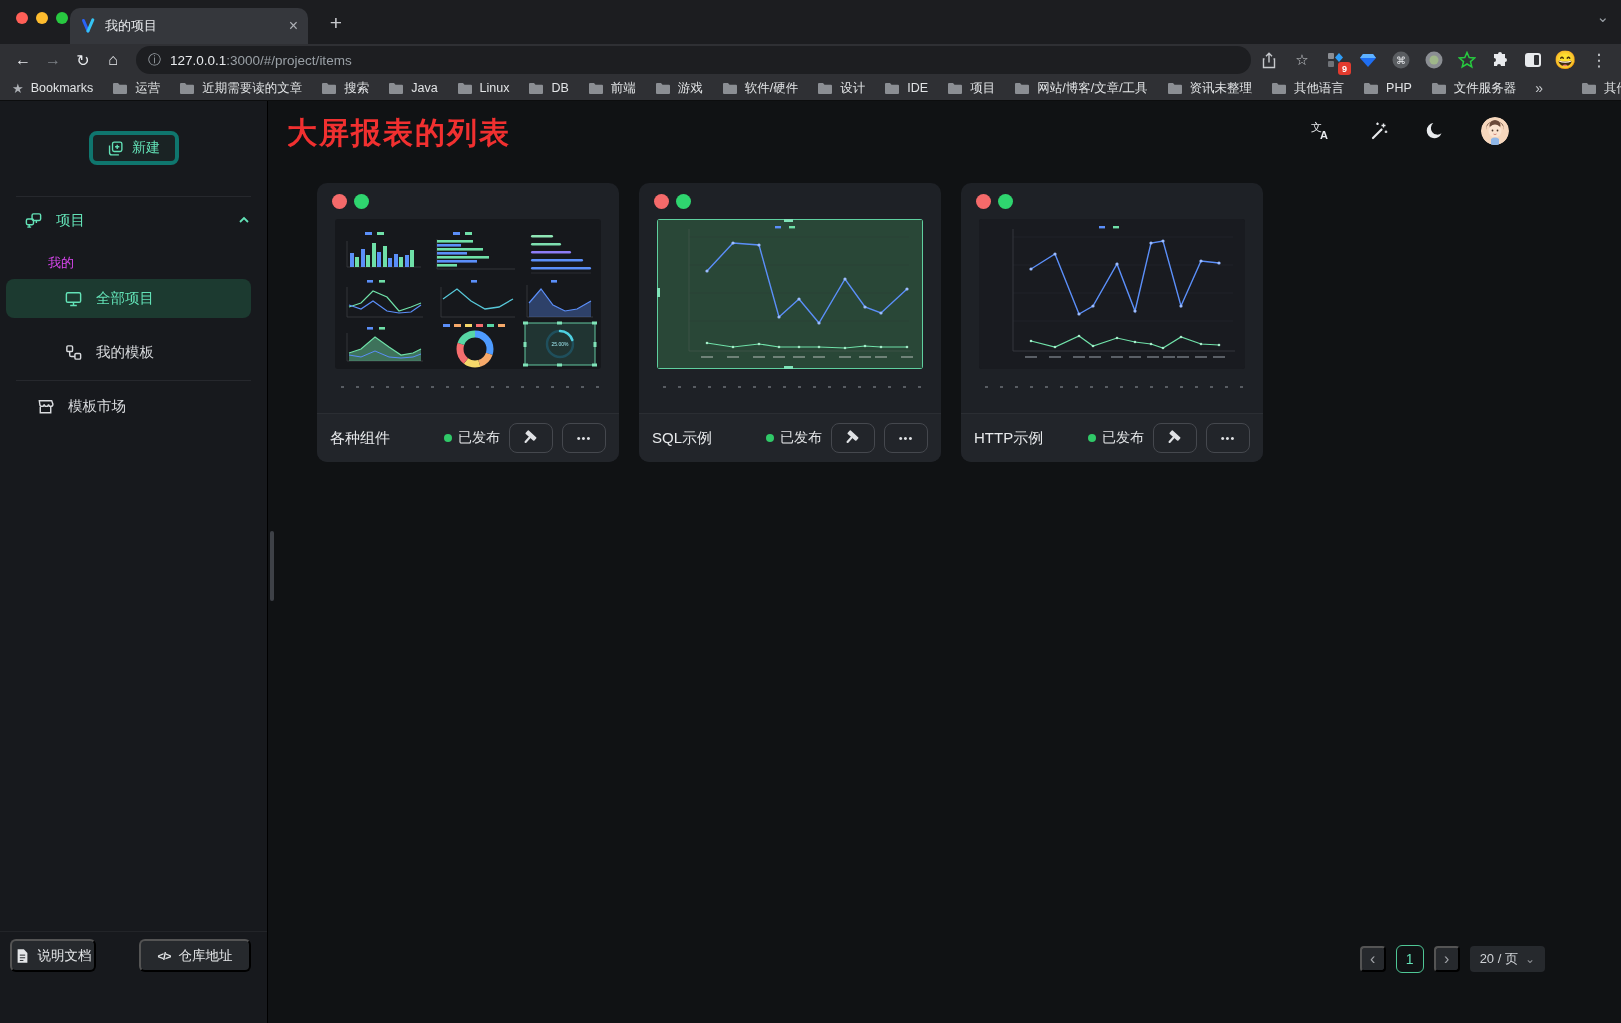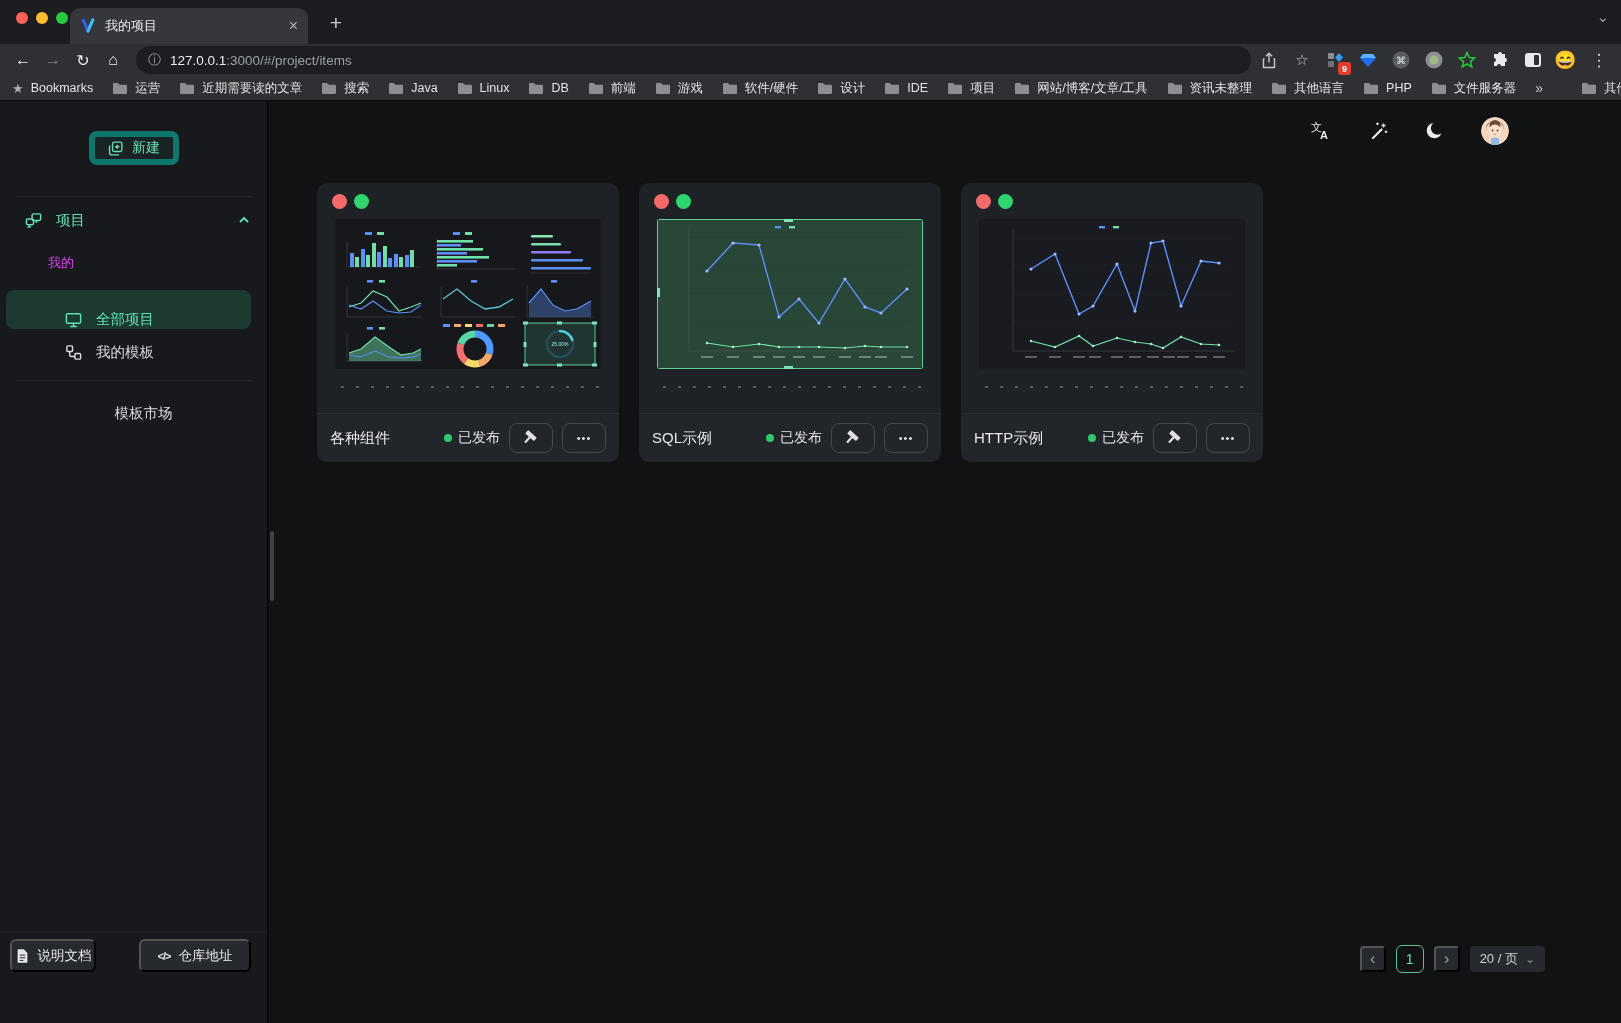--- a/index.html
+++ b/index.html
@@ -51,21 +51,21 @@
   .bm-overflow { color:#c7c9cd; font-size:14px; }
   .bm-sep { width:1px; height:14px; background:#55585c; }
 
   
   .app { display:flex; height:922px; background:#101214; }
   .sidebar { position:relative; width:268px; background:#17191d; border-right:1px solid #000;
              flex-shrink:0; }
   .main { position:relative; flex:1; background:#101214; }
 
   .new-btn { position:absolute; top:30px; left:50%; transform:translateX(-50%); width:90px; height:34px;
-             border:6px solid #0f766e; border-radius:8px; color:#63e2b7; font-size:14px;
+             border:4px solid #0f766e; border-radius:8px; color:#63e2b7; font-size:14px;
              background:rgba(99,226,183,0.05); display:flex; align-items:center; justify-content:center; gap:8px; }
   .sb-divider { position:absolute; left:16px; right:16px; height:1px; background:#26282d; }
   .sb-row { position:absolute; left:24px; right:16px; height:30px; display:flex; align-items:center;
             gap:13px; font-size:14.5px; }
   .sb-green { color:#63e2b7; }
   .sb-white { color:#d9dbde; }
   .sb-chevron { margin-left:auto; }
   .sb-group-label { position:absolute; left:48px; color:#d946ef; font-size:13px; }
   .sb-item { position:absolute; left:6px; right:16px; height:39px; border-radius:8px;
              display:flex; align-items:center; padding-left:58px; gap:13px; font-size:14.5px; }
@@ -393,40 +393,40 @@
         <path d="M13 10 v2.5 M5.5 14.5 v2.5 M3.5 17 h4"></path>
       </svg>
       <span>项目</span>
       <svg class="sb-chevron" width="14" height="14" viewBox="0 0 14 14" stroke="#63e2b7" stroke-width="1.8" fill="none">
         <path d="M3 9 L7 5 L11 9"></path>
       </svg>
     </div>
 
     <div class="sb-group-label" style="top:153px;">我的</div>
 
-    <div class="sb-item selected" style="top:189px;align-items:flex-end;">
+    <div class="sb-item selected" style="top:178px;">
       <svg width="19" height="19" viewBox="0 0 20 20" stroke="#63e2b7" stroke-width="1.5" fill="none">
         <rect x="2.5" y="4" width="15" height="10" rx="1.5"></rect>
         <path d="M10 14 v3 M6.5 17.3 h7"></path>
       </svg>
       <span>全部项目</span>
     </div>
 
     <div class="sb-item sb-white" style="top:232px;">
       <svg width="19" height="19" viewBox="0 0 20 20" stroke="#d9dbde" stroke-width="1.5" fill="none">
         <rect x="3" y="3" width="6" height="6" rx="1.2"></rect>
         <rect x="11.5" y="11" width="6" height="6" rx="1.2"></rect>
         <path d="M6 9 v3.5 a1.8 1.8 0 0 0 1.8 1.8 H11.5"></path>
       </svg>
       <span>我的模板</span>
     </div>
 
     <div class="sb-divider" style="top:279px;"></div>
 
-    <div class="sb-row sb-white" style="top:290px; left:36px;flex-direction:column;">
+    <div class="sb-row sb-white" style="top:290px; left:36px;">
       <svg width="19" height="19" viewBox="0 0 20 20" stroke="#d9dbde" stroke-width="1.5" fill="none">
         <path d="M3.5 4 h13 l1.3 3.6 a2.3 2.3 0 0 1 -4.6 0 2.3 2.3 0 0 1 -4.6 0 2.3 2.3 0 0 1 -4.6 0 z"></path>
         <path d="M4.5 10.5 V16.5 h11 V10.5"></path>
       </svg>
       <span>模板市场</span>
     </div>
 
     <div class="sb-bottom-divider"></div>
 
     <button class="sb-btn doc-btn">
@@ -436,20 +436,21 @@
       </svg>
       <span>说明文档</span>
     </button>
     <button class="sb-btn repo-btn">
       <span class="code-glyph">&lt;/&gt;</span>
       <span>仓库地址</span>
     </button>
   </aside>
 
   <section class="main">
+    <h1 class="page-title">大屏报表的列表</h1>
 
     <div class="header-icons">
       <div class="hd-ico">
         <svg width="22" height="22" viewBox="0 0 22 22" fill="#e8eaed">
           <text x="2" y="11" font-size="11" fill="#e8eaed">文</text>
           <text x="11" y="19" font-size="11" font-weight="bold" fill="#e8eaed">A</text>
         </svg>
       </div>
       <div class="hd-ico">
         <svg width="22" height="22" viewBox="0 0 22 22" stroke="#e8eaed" fill="none">

